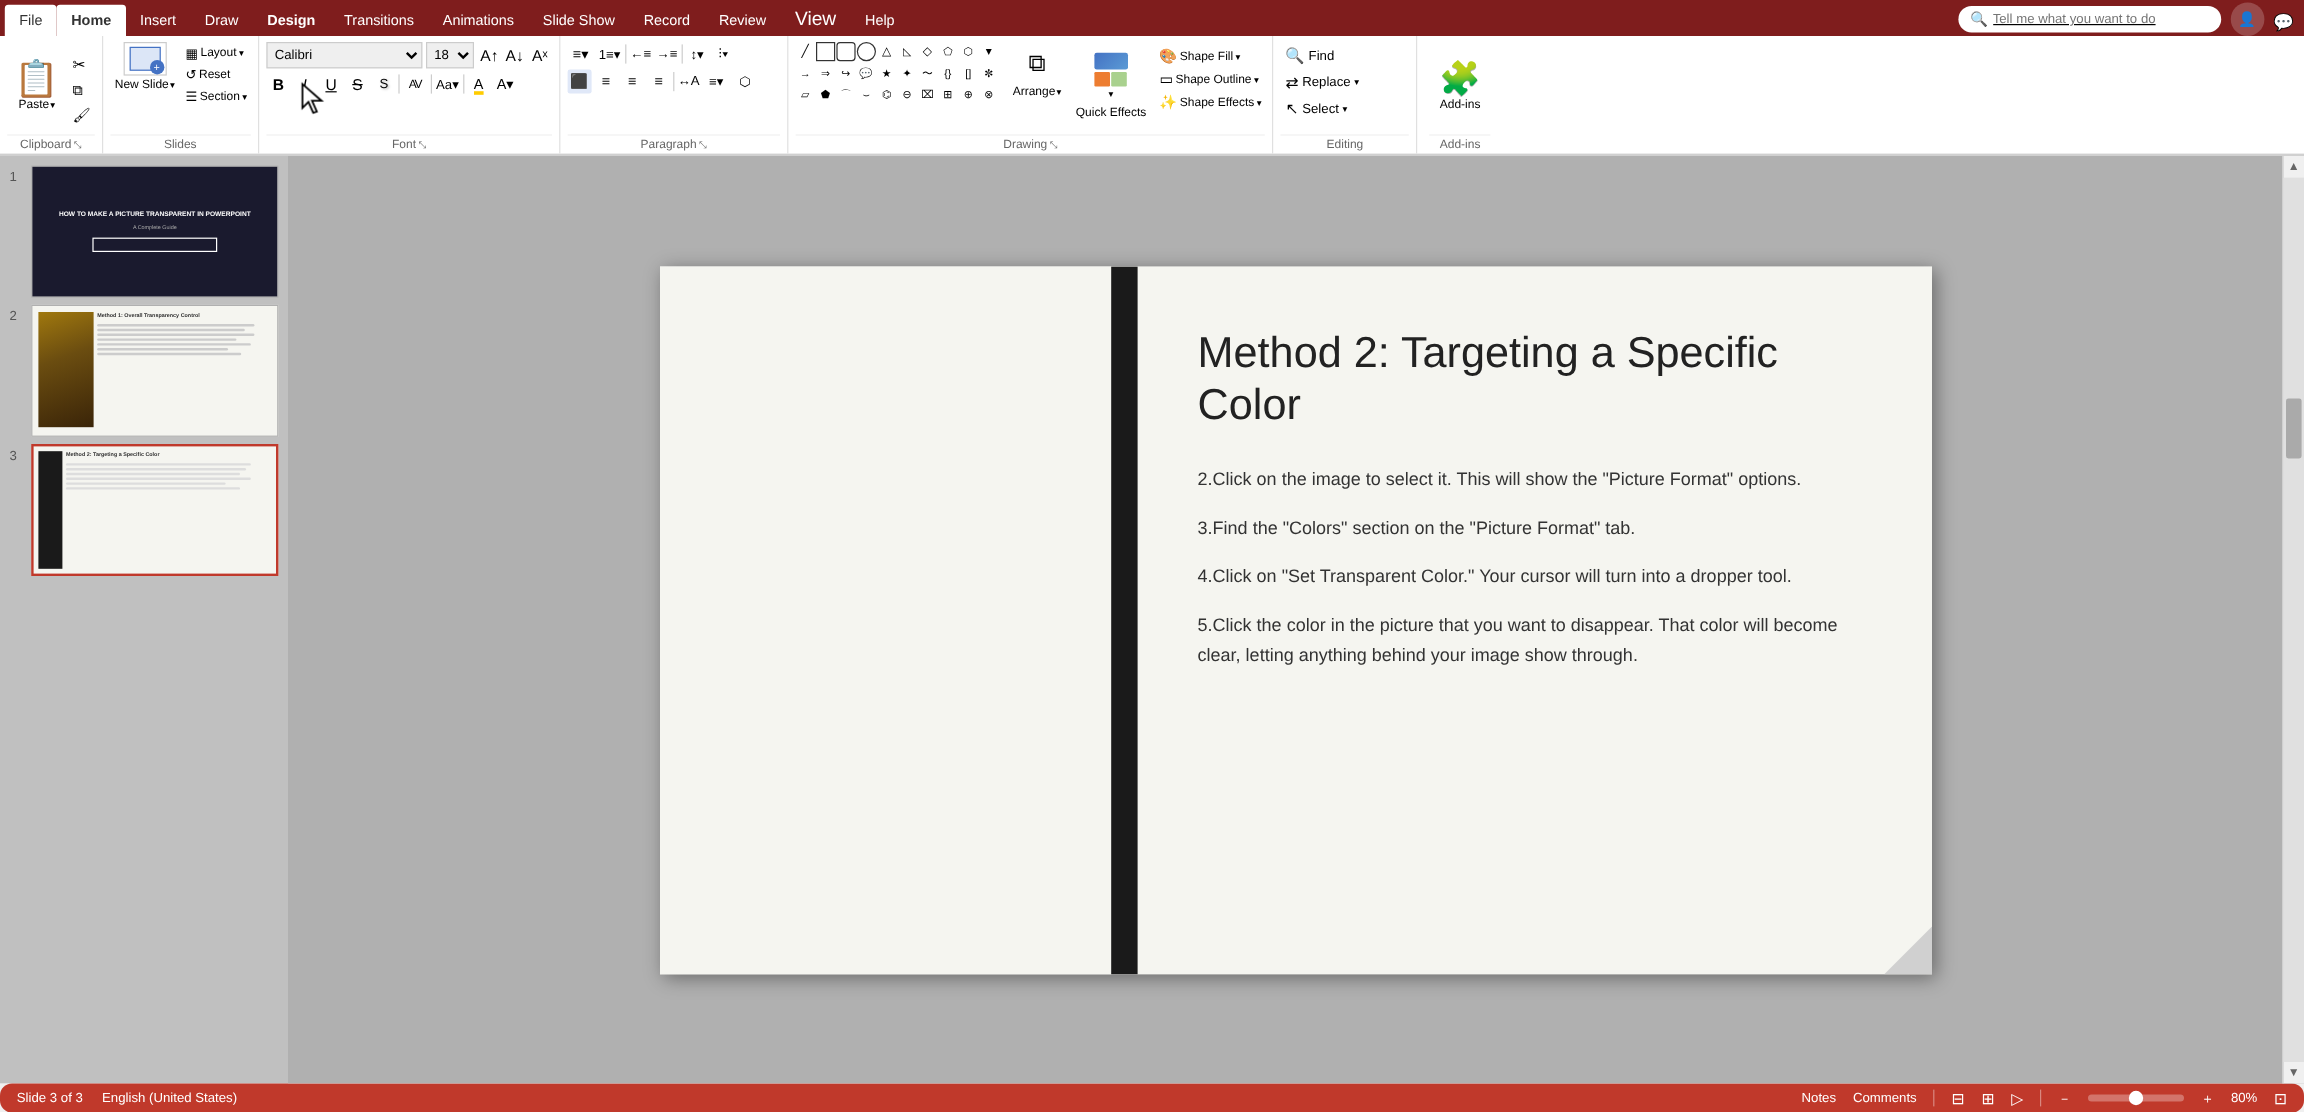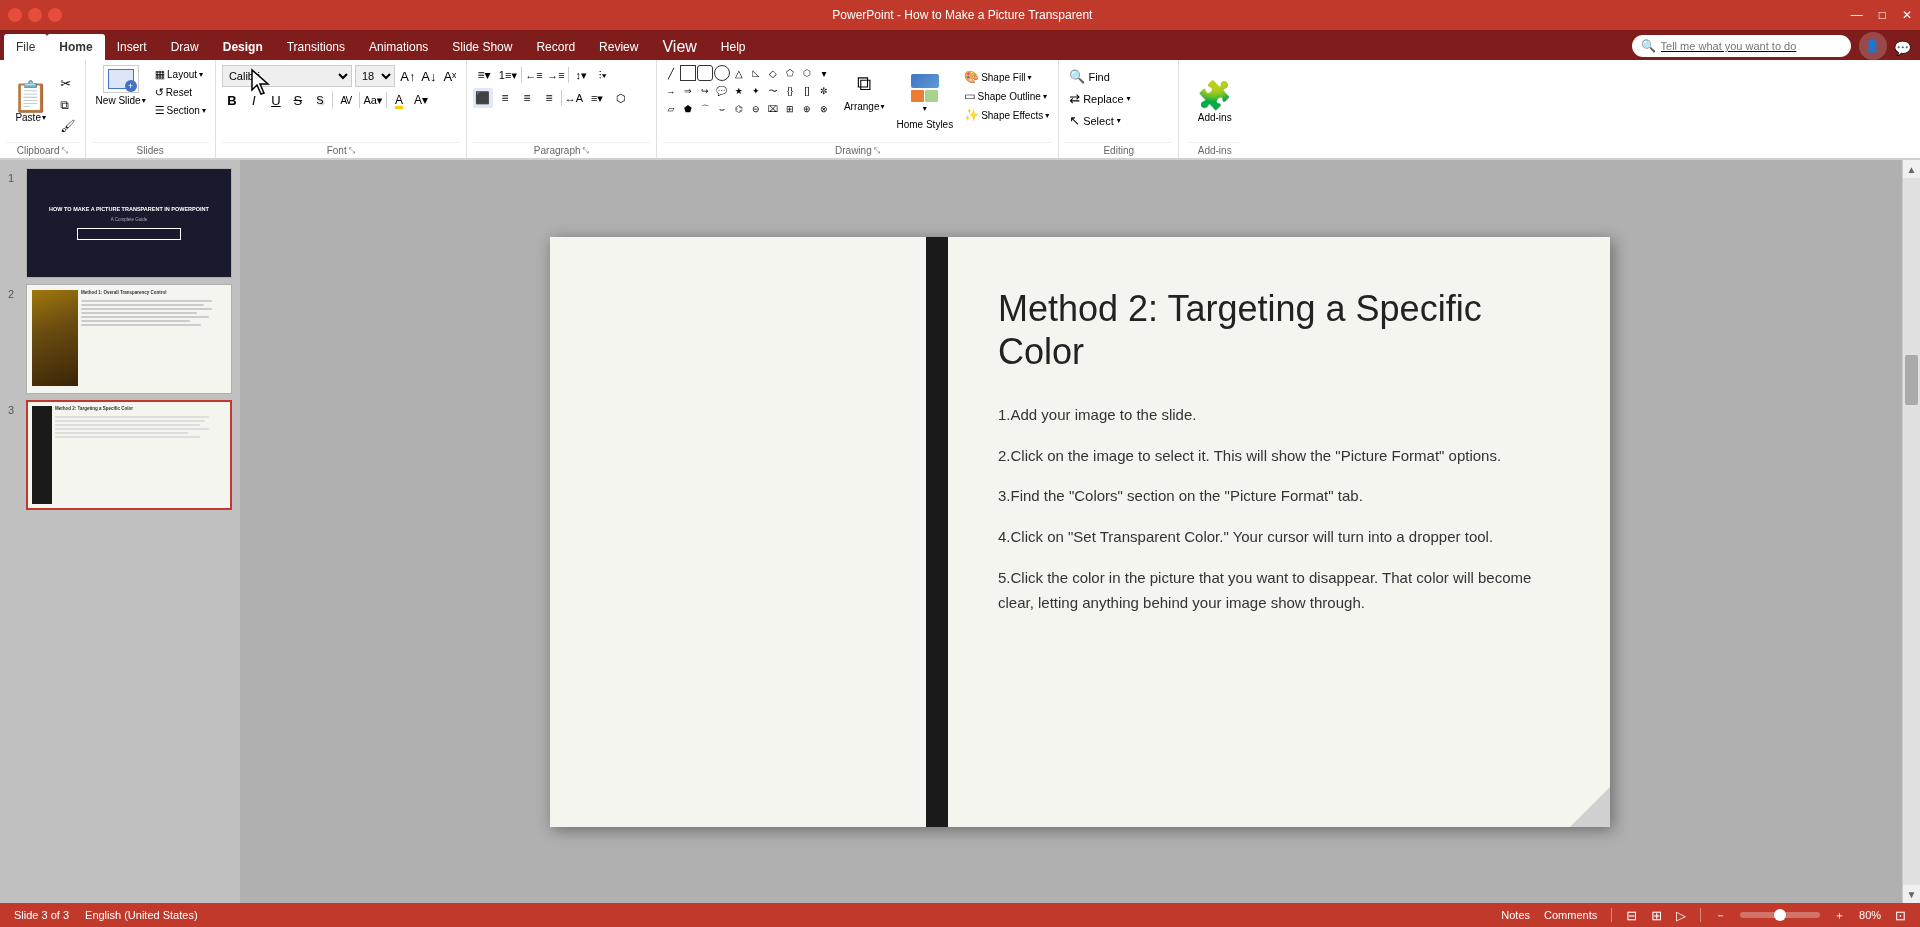--- a/index.html
+++ b/index.html
@@ -8,33 +8,20 @@
     
     input[type=text] { border: 1px solid #ccc; outline: none; text-decoration: underline; }
     select { border: 1px solid #ccc; outline: none; cursor: pointer; }
 
   </style>
 </head>
 <body>
 
 <div style="width:1920px; height:927px; overflow:hidden; display:flex; flex-direction:column; background:#f0f0f0;">
 
-  <div style="background:#c0392b; height:30px; display:flex; align-items:center; padding:0 8px;">
-    <div style="display:flex; gap:6px; margin-right:12px;">
-      <div style="width:14px; height:14px; background:#e74c3c; border-radius:50%; cursor:pointer;"></div>
-      <div style="width:14px; height:14px; background:#e74c3c; border-radius:50%; cursor:pointer;"></div>
-      <div style="width:14px; height:14px; background:#e74c3c; border-radius:50%; cursor:pointer;"></div>
-    </div>
-    <div style="flex:1; text-align:center; color:white; font-size:12px;">PowerPoint - How to Make a Picture Transparent</div>
-    <div style="display:flex; gap:16px; color:white; font-size:12px;">
-      <span style="cursor:pointer;">—</span>
-      <span style="cursor:pointer;">□</span>
-      <span style="cursor:pointer;">✕</span>
-    </div>
-  </div>
 
   <div style="background:#7f1d1d; display:flex; align-items:flex-end; padding:0 4px; height:30px;">
     <div style="padding:4px 12px; background:white; color:#333; font-size:12px; border-radius:3px 3px 0 0; height:26px; display:flex; align-items:center; cursor:pointer;">File</div>
     <div style="padding:4px 12px; background:white; color:#333; font-size:12px; border-radius:3px 3px 0 0; height:26px; display:flex; align-items:center; cursor:pointer; font-weight:600; border-bottom:none;">Home</div>
     <div style="padding:4px 12px; color:white; font-size:12px; height:26px; display:flex; align-items:center; cursor:pointer;">Insert</div>
     <div style="padding:4px 12px; color:white; font-size:12px; height:26px; display:flex; align-items:center; cursor:pointer;">Draw</div>
     <div style="padding:4px 12px; color:white; font-size:12px; height:26px; display:flex; align-items:center; cursor:pointer;font-weight:bold;">Design</div>
     <div style="padding:4px 12px; color:white; font-size:12px; height:26px; display:flex; align-items:center; cursor:pointer;">Transitions</div>
     <div style="padding:4px 12px; color:white; font-size:12px; height:26px; display:flex; align-items:center; cursor:pointer;">Animations</div>
     <div style="padding:4px 12px; color:white; font-size:12px; height:26px; display:flex; align-items:center; cursor:pointer;">Slide Show</div>
@@ -239,21 +226,21 @@
 
         <div style="display:flex; flex-direction:column; align-items:center; cursor:pointer; padding:2px 4px; border-radius:3px;">
           <div style="width:32px; height:52px; display:flex; flex-direction:column; gap:2px; align-items:center; justify-content:center;">
             <div style="width:28px; height:14px; background:linear-gradient(135deg, #4472c4, #5b9bd5); border-radius:2px;"></div>
             <div style="display:flex; gap:1px;">
               <div style="width:13px; height:12px; background:#ed7d31; border-radius:1px;"></div>
               <div style="width:13px; height:12px; background:#a9d18e; border-radius:1px;"></div>
             </div>
             <span style="font-size:8px;">▾</span>
           </div>
-          <span style="font-size:10px;">Home Styles</span>
+          <span style="font-size:10px;">Quick Effects</span>
         </div>
 
         <div style="display:flex; flex-direction:column; gap:3px; padding-top:4px;">
           <div style="display:flex; align-items:center; gap:2px; cursor:pointer; padding:1px 3px; border-radius:2px; font-size:10px;">
             <span style="font-size:12px;">🎨</span>
             <span>Shape Fill</span>
             <span style="font-size:8px;">▾</span>
           </div>
           <div style="display:flex; align-items:center; gap:2px; cursor:pointer; padding:1px 3px; border-radius:2px; font-size:10px;">
             <span style="font-size:12px;">▭</span>
@@ -368,24 +355,20 @@
       <div style="background:#f5f5f0; width:1060px; height:590px; box-shadow:3px 3px 15px rgba(0,0,0,0.4); display:flex; position:relative; overflow:hidden;">
 
         <div style="width:376px; background:#f5f5f0; flex-shrink:0;"></div>
 
         <div style="width:22px; background:#1a1a1a; flex-shrink:0;"></div>
 
         <div style="flex:1; padding:50px 50px 30px 50px; overflow:hidden;">
           <h1 style="font-size:36px; font-weight:400; color:#222; line-height:1.2; margin-bottom:30px; font-family:Arial, sans-serif;">Method 2: Targeting a Specific Color</h1>
 
           <div style="font-size:15px; color:#333; line-height:1.65;">
-            <div style="margin-bottom:16px; display:flex; gap:0;">
-              <span style="flex-shrink:0;"></span>
-              <span>1.Add your image to the slide.</span>
-            </div>
             <div style="margin-bottom:16px;">
               <span>2.Click on the image to select it. This will show the "Picture Format" options.</span>
             </div>
             <div style="margin-bottom:16px;">
               <span>3.Find the "Colors" section on the "Picture Format" tab.</span>
             </div>
             <div style="margin-bottom:16px;">
               <span>4.Click on "Set Transparent Color." Your cursor will turn into a dropper tool.</span>
             </div>
             <div style="margin-bottom:16px;">
@@ -405,21 +388,21 @@
         <div style="flex:1; background:#e0e0e0; position:relative;">
           <div style="position:absolute; top:25%; left:2px; right:2px; height:50px; background:#aaa; border-radius:2px; cursor:pointer;"></div>
         </div>
         <div style="height:18px; display:flex; align-items:center; justify-content:center; cursor:pointer; font-size:10px; color:#666;">▼</div>
       </div>
 
     </div>
 
   </div>
 
-  <div style="background:#c0392b; height:24px; display:flex; align-items:center; padding:0 14px; color:white; font-size:11px;">
+  <div style="background:#c0392b; height:24px; display:flex; align-items:center; padding:0 14px; color:white; font-size:11px;border-radius:10px;">
     <span>Slide 3 of 3</span>
     <span style="margin-left:16px;">English (United States)</span>
     <div style="margin-left:auto; display:flex; align-items:center; gap:14px;">
       <span style="cursor:pointer;">Notes</span>
       <span style="cursor:pointer;">Comments</span>
       <div style="width:1px; height:14px; background:rgba(255,255,255,0.4);"></div>
 
       <span style="cursor:pointer; font-size:13px;">⊟</span>
       <span style="cursor:pointer; font-size:13px;">⊞</span>
       <span style="cursor:pointer; font-size:13px;">▷</span>

